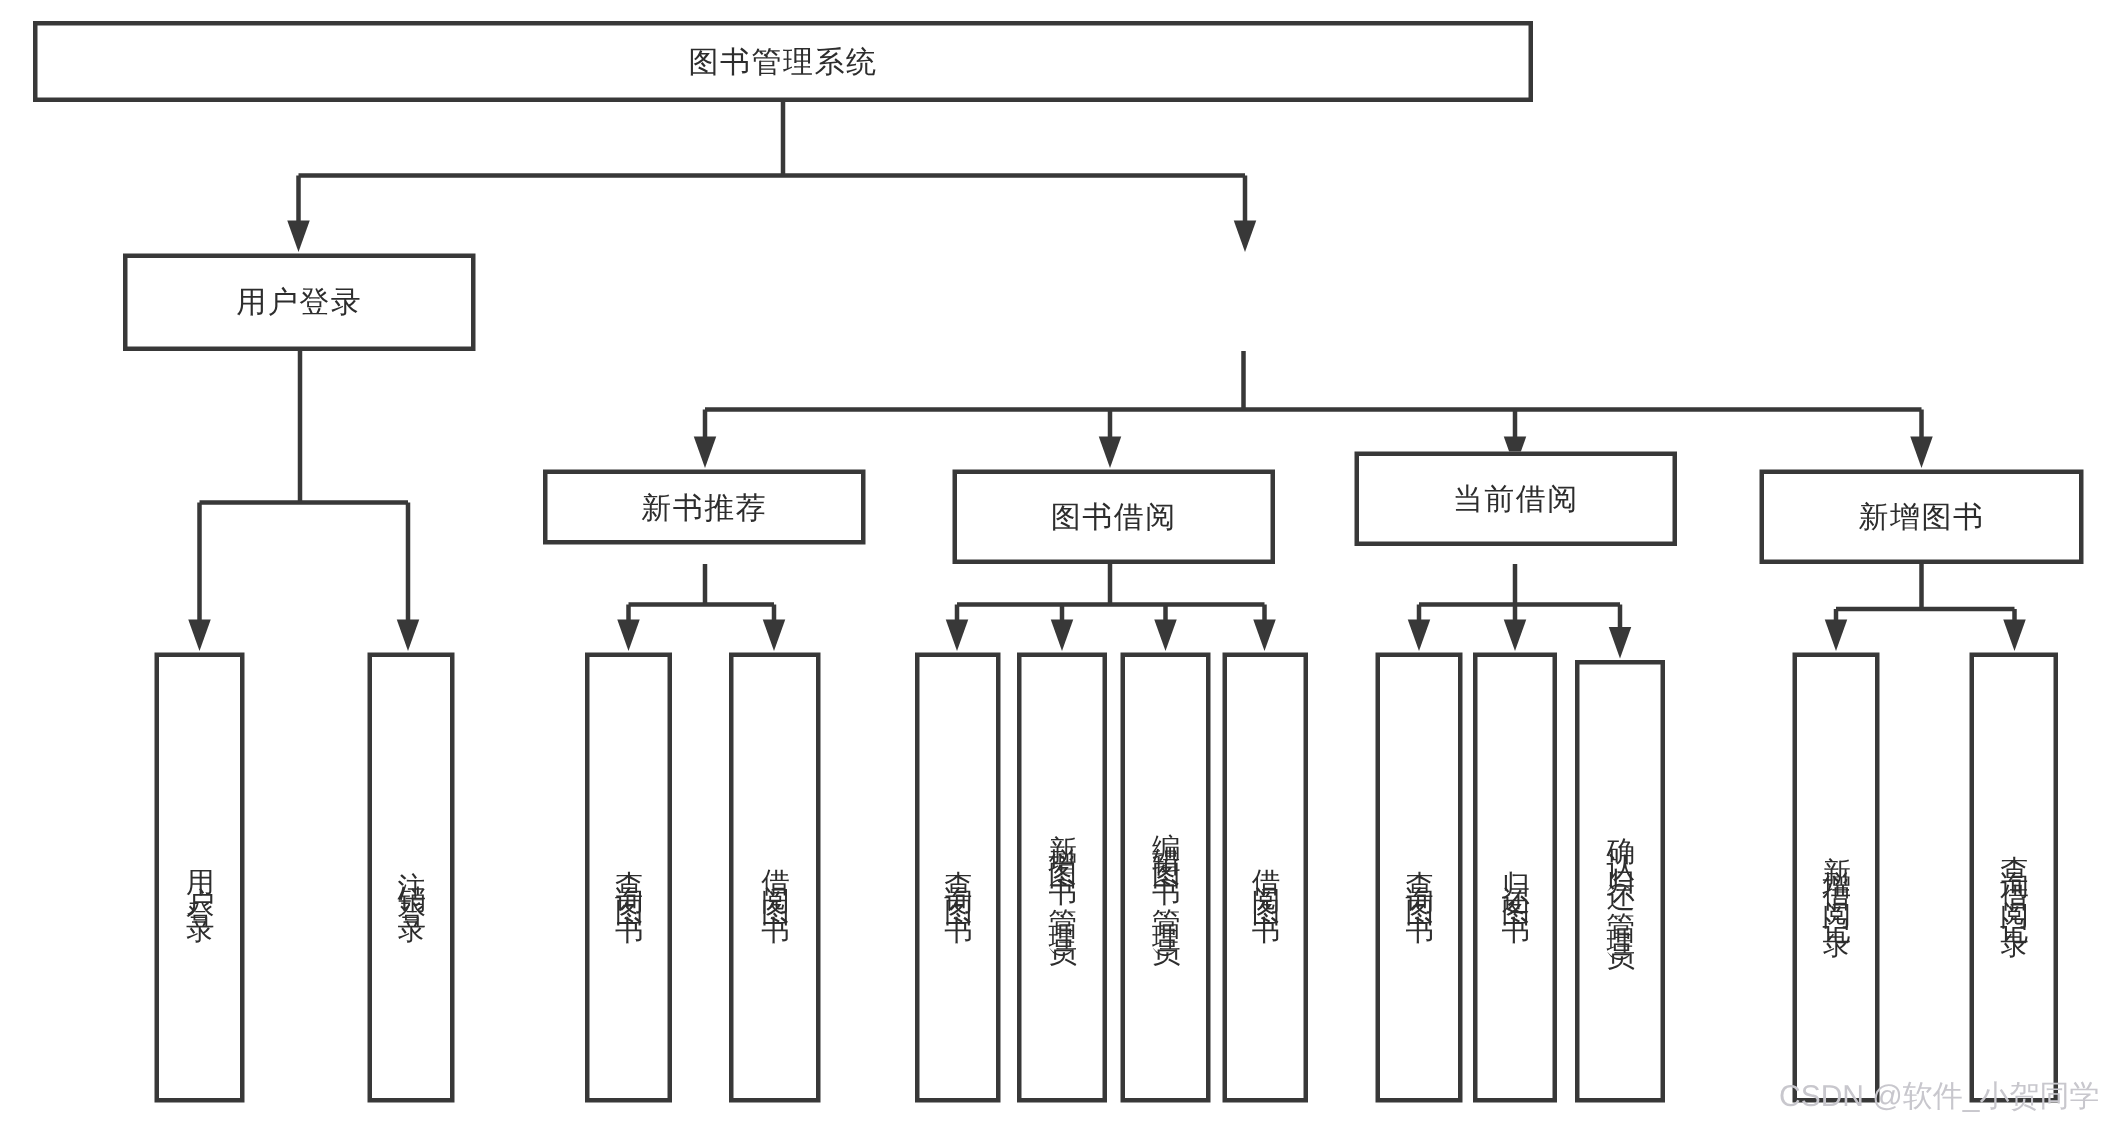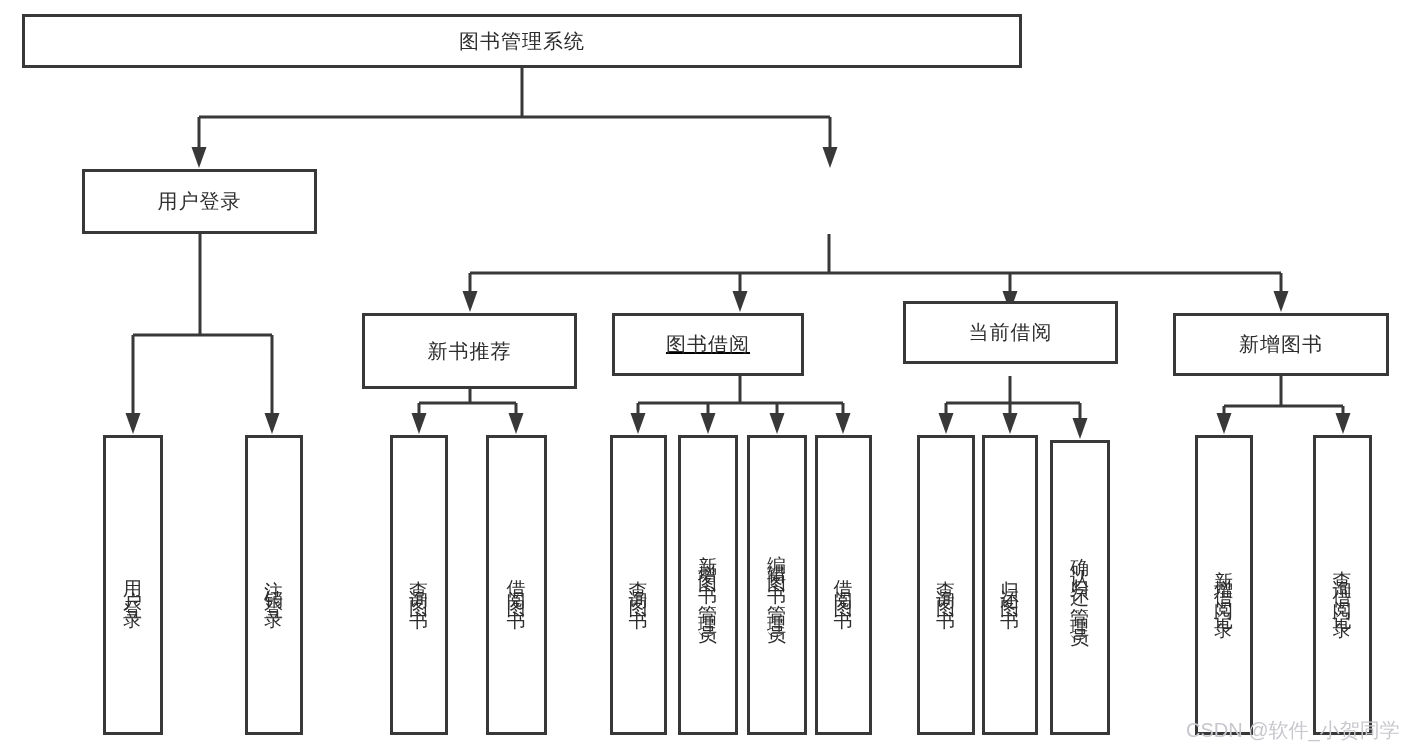--- a/index.html
+++ b/index.html
@@ -50,22 +50,22 @@
     text-orientation: mixed;
     font-size: 19px;
     line-height: 1;
     letter-spacing: 10px;
     color: var(--text, #2d2d2d);
   }
   
   #root-box        { left: 22px;   top: 14px;  width: 1000px; height: 54px; }
   #n-user          { left: 82px;   top: 169px; width: 235px;  height: 65px; }
   #n-mgmt          { left: 711px;  top: 169px; width: 235px;  height: 65px; }
-  #n-rec           { left: 362px;  top: 313px; width: 215px;  height: 76px; }
-  #n-borrow        { left: 612px;  top: 313px; width: 192px;  height: 63px; text-decoration: underline; }
+  #n-rec           { left: 362px;  top: 313px; width: 215px;  height: 50px; }
+  #n-borrow        { left: 635px;  top: 313px; width: 215px;  height: 63px; }
   #n-cur           { left: 903px;  top: 301px; width: 215px;  height: 63px; }
   #n-hist          { left: 1173px; top: 313px; width: 216px;  height: 63px; }
   #l1  { left: 103px;  width: 60px; }
   #l2  { left: 245px;  width: 58px; }
   #l3  { left: 390px;  width: 58px; }
   #l4  { left: 486px;  width: 61px; }
   #l5  { left: 610px;  width: 57px; }
   #l6  { left: 678px;  width: 60px; }
   #l7  { left: 747px;  width: 60px; }
   #l8  { left: 815px;  width: 57px; }

